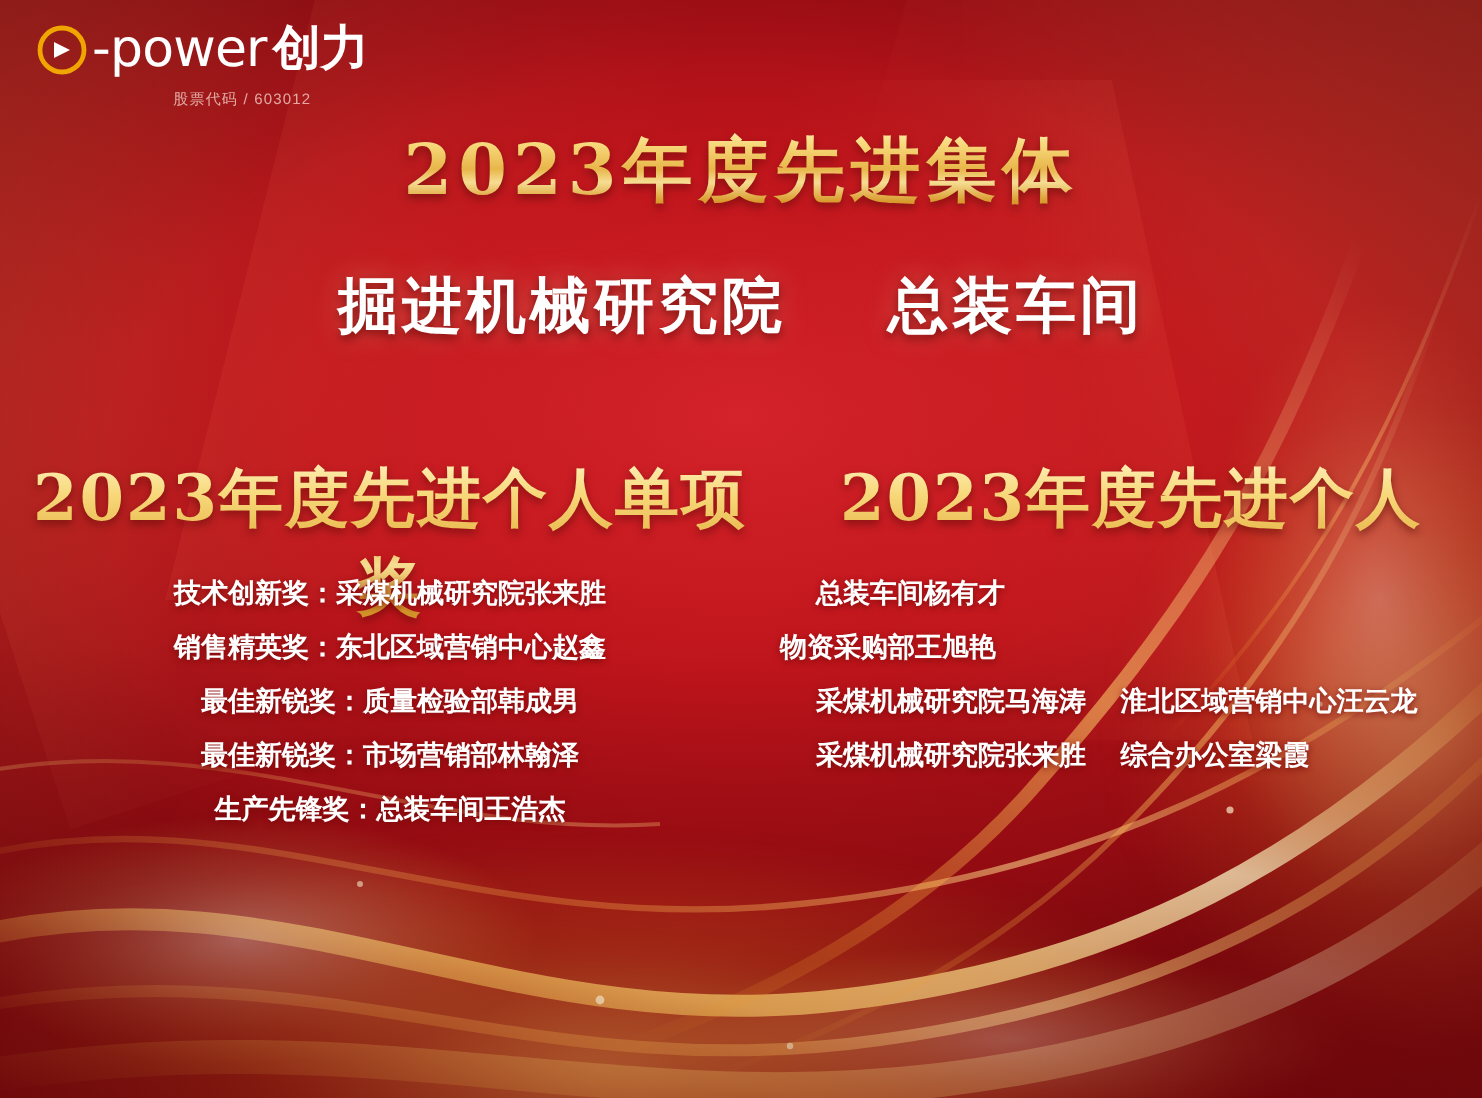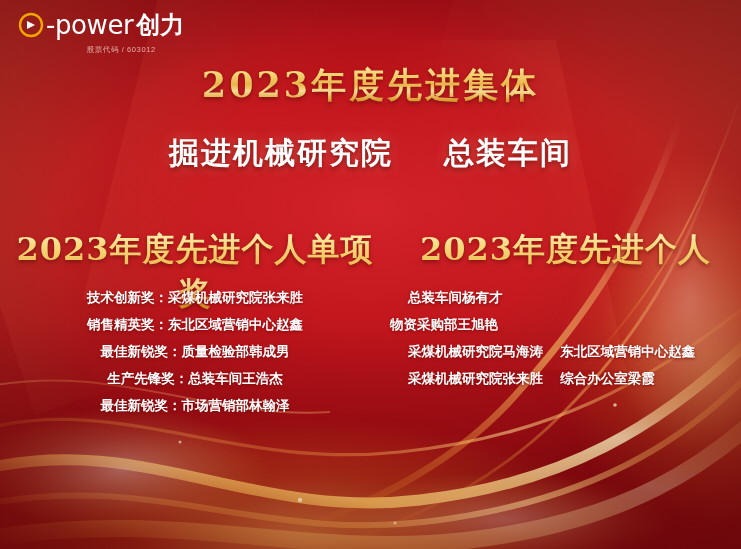--- a/index.html
+++ b/index.html
@@ -173,33 +173,33 @@
   <div class="headrow">
     <div class="head head-left gold">2023年度先进个人单项奖</div>
     <div class="head head-right gold">2023年度先进个人</div>
   </div>
 
   <div class="lists">
     <div class="col col-left">
       <div class="row">技术创新奖：采煤机械研究院张来胜</div>
       <div class="row">销售精英奖：东北区域营销中心赵鑫</div>
       <div class="row">最佳新锐奖：质量检验部韩成男</div>
+      <div class="row">最佳新锐奖：市场营销部林翰泽</div>
       <div class="row">生产先锋奖：总装车间王浩杰</div>
-      <div class="row">最佳新锐奖：市场营销部林翰泽</div>
     </div>
     <div class="col col-right">
       <div class="rpair row">
         <span class="a">总装车间杨有才</span>
       </div>
       <div class="rpair row">
         <span class="b">物资采购部王旭艳</span>
       </div>
       <div class="rpair row">
         <span class="a">采煤机械研究院马海涛</span>
-        <span class="b">东北区域营销中心赵鑫</span>
+        <span class="b">淮北区域营销中心汪云龙</span>
       </div>
       <div class="rpair row">
         <span class="a">采煤机械研究院张来胜</span>
         <span class="b">综合办公室梁霞</span>
       </div>
     </div>
   </div>
 
 </div>
 

